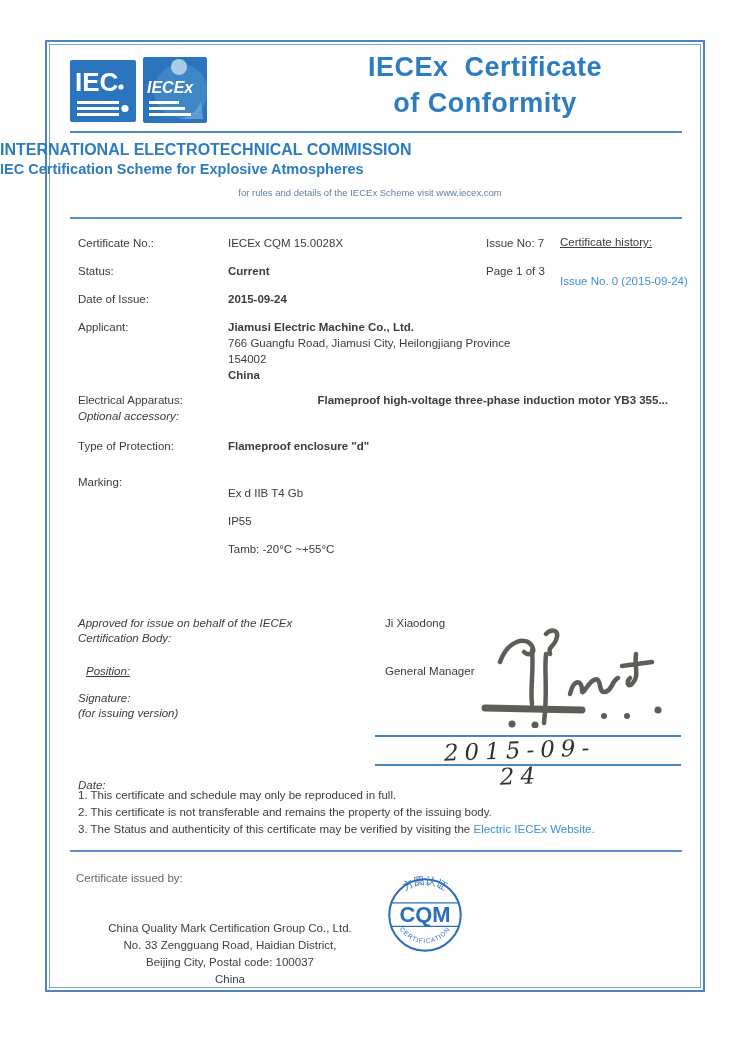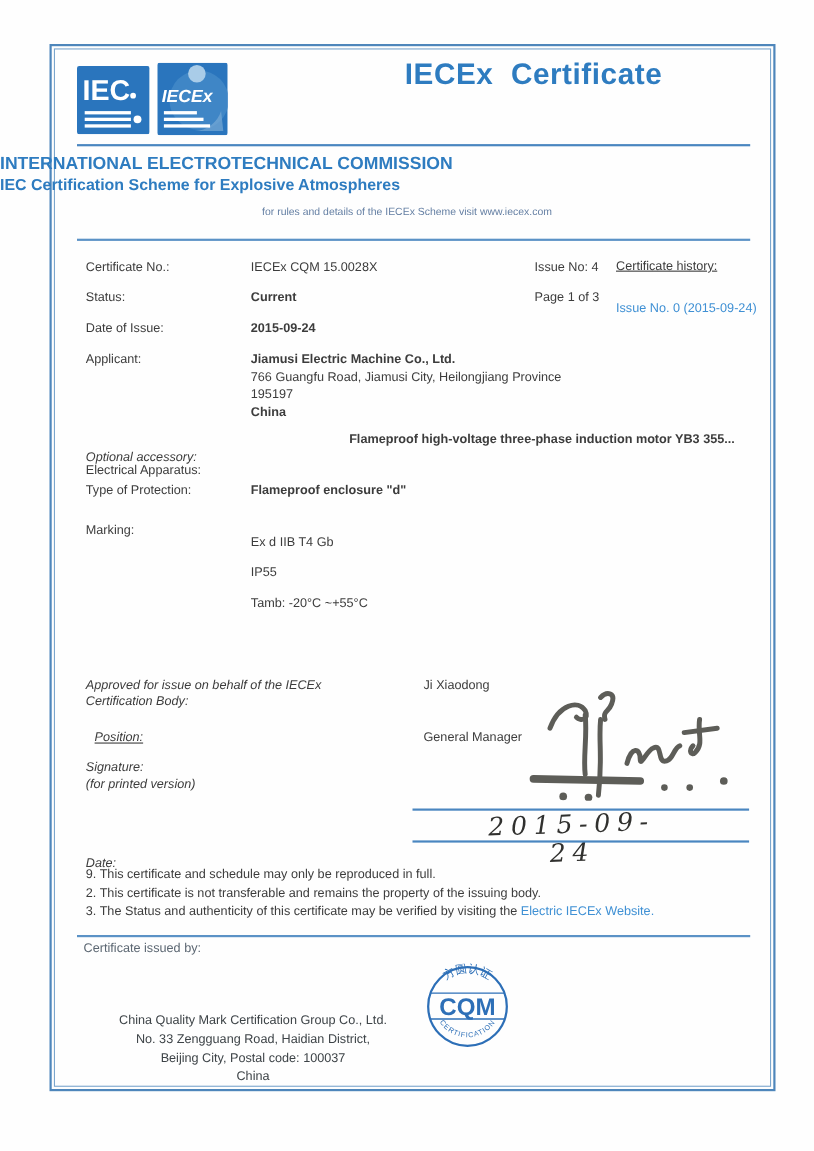--- a/index.html
+++ b/index.html
@@ -13,21 +13,21 @@
   .rule.thin{height:1.5px;background:#5b92c6;}
   .title{white-space:pre;font-weight:bold;color:#2e7cc0;font-size:27px;letter-spacing:0.5px;}
   .hdr-blue{font-weight:bold;color:#2e7cc0;text-align:left;width:100%;}
   .small-note{color:#647fa3;font-size:9.5px;text-align:center;width:100%;}
   .label{font-size:11.5px;color:#3c3c3c;}
   .italic{font-style:italic;}
   .bold{font-weight:bold;}
   .underline{text-decoration:underline;}
   .link{color:#3f90d4;cursor:pointer;}
   .note{font-size:11.5px;color:#3c3c3c;}
-  .issuer-label{font-size:11.5px;color:#5c6772;}
+  .issuer-label{font-size:11.5px;color:#5c6772;margin-top:16px;}
   .issuer-block{font-size:11.5px;color:#3d4347;text-align:center;line-height:17px;margin-top:48px;}
   .hand-date{font-family:"DejaVu Serif",serif;font-style:italic;font-size:23px;
              letter-spacing:6px;color:#30302e;transform:rotate(-2deg);text-align:center;}
 </style>
 </head>
 <body>
 
 <div class="page">
   <div class="frame-outer">
     <div class="frame-inner"></div>
@@ -48,69 +48,70 @@
     <circle cx="38" cy="34" r="27" fill="#3f86c6"></circle>
     <circle cx="36" cy="10" r="8" fill="#a9cce8"></circle>
     <path d="M58,44 A26,26 0 0 1 34,62 L60,62 Z" fill="#77a9d6" opacity="0.7"></path>
     <text x="4" y="36" font-size="16" font-weight="bold" font-style="italic" fill="#ffffff" font-family="Liberation Sans, sans-serif">IECEx</text>
     <rect x="6" y="44" width="30" height="3" fill="#ffffff"></rect>
     <rect x="6" y="50" width="36" height="3" fill="#ffffff"></rect>
     <rect x="6" y="56" width="42" height="3" fill="#ffffff"></rect>
   </svg>
 
   <div class="abs title" style="left:320px;top:52px;width:330px;text-align:center;">IECEx  Certificate</div>
+  <div class="abs title" style="left:320px;top:88px;width:330px;text-align:center;">of Conformity</div>
 
   <div class="rule" style="left:70px;top:131px;width:612px;"></div>
 
   <div class="abs hdr-blue" style="left:0;top:141px;font-size:16px;">INTERNATIONAL ELECTROTECHNICAL COMMISSION</div>
   <div class="abs hdr-blue" style="left:0;top:161px;font-size:14.5px;">IEC Certification Scheme for Explosive Atmospheres</div>
   <div class="abs small-note" style="left:0;top:187px;">for rules and details of the IECEx Scheme visit www.iecex.com</div>
 
   <div class="rule thin" style="left:70px;top:217px;width:612px;"></div>
 
   <div class="abs label" style="left:78px;top:237px;">Certificate No.:</div>
   <div class="abs label" style="left:228px;top:237px;">IECEx CQM 15.0028X</div>
-  <div class="abs label" style="left:486px;top:237px;">Issue No: 4</div>
+  <div class="abs label" style="left:486px;top:237px;">Issue No: 7</div>
   <div class="abs label underline" style="left:560px;top:236px;">Certificate history:</div>
   <div class="abs label link" style="left:560px;top:253px;margin-top:22px;">Issue No. 0 (2015-09-24)</div>
 
   <div class="abs label" style="left:78px;top:265px;">Status:</div>
   <div class="abs label bold" style="left:228px;top:265px;">Current</div>
   <div class="abs label" style="left:486px;top:265px;">Page 1 of 3</div>
 
   <div class="abs label" style="left:78px;top:293px;">Date of Issue:</div>
   <div class="abs label bold" style="left:228px;top:293px;">2015-09-24</div>
 
   <div class="abs label" style="left:78px;top:321px;">Applicant:</div>
   <div class="abs label bold" style="left:228px;top:321px;">Jiamusi Electric Machine Co., Ltd.</div>
   <div class="abs label" style="left:228px;top:337px;">766 Guangfu Road, Jiamusi City, Heilongjiang Province</div>
-  <div class="abs label" style="left:228px;top:353px;">195197</div>
+  <div class="abs label" style="left:228px;top:353px;">154002</div>
   <div class="abs label bold" style="left:228px;top:369px;">China</div>
 
-  <div class="abs label" style="left:78px;top:394px;margin-top:28px;">Electrical Apparatus:</div>
+  <div class="abs label" style="left:78px;top:394px;">Electrical Apparatus:</div>
   <div class="abs label italic" style="left:78px;top:410px;">Optional accessory:</div>
   <div class="abs label bold" style="left:228px;top:394px;width:440px;text-align:right;">Flameproof high-voltage three-phase induction motor YB3 355...</div>
 
   <div class="abs label" style="left:78px;top:440px;">Type of Protection:</div>
   <div class="abs label bold" style="left:228px;top:440px;">Flameproof enclosure "d"</div>
 
   <div class="abs label" style="left:78px;top:476px;">Marking:</div>
   <div class="abs label" style="left:228px;top:487px;text-align:right;">Ex d IIB T4 Gb</div>
   <div class="abs label" style="left:228px;top:515px;">IP55</div>
   <div class="abs label" style="left:228px;top:543px;">Tamb: -20°C ~+55°C</div>
 
   <div class="abs label italic" style="left:78px;top:617px;">Approved for issue on behalf of the IECEx</div>
   <div class="abs label italic" style="left:78px;top:632px;">Certification Body:</div>
   <div class="abs label" style="left:385px;top:617px;">Ji Xiaodong</div>
 
   <div class="abs label italic" style="left:86px;top:665px;text-decoration:underline;">Position:</div>
   <div class="abs label" style="left:385px;top:665px;">General Manager</div>
 
   <div class="abs label italic" style="left:78px;top:692px;">Signature:</div>
-  <div class="abs label italic" style="left:78px;top:707px;">(for printed version)</div>
+  <div class="abs label italic" style="left:78px;top:707px;">(for issuing version)</div>
 
   <div class="abs label italic" style="left:78px;top:739px;margin-top:40px;">Date:</div>
 
   <svg class="abs" style="left:470px;top:628px;" width="220" height="100" viewBox="0 0 220 100">
     <g stroke="#5d5d58" stroke-width="4.5" fill="none" stroke-linecap="round" stroke-linejoin="round">
       <path d="M30,34 C38,12 56,8 62,18 C66,26 58,28 54,24"></path>
       <path d="M76,6 C82,0 90,2 86,12 C83,20 78,18 80,26"></path>
       <path d="M62,22 C64,42 60,60 62,76"></path>
       <path d="M76,26 C74,46 78,60 74,95"></path>
       <path d="M15,80 L112,82" stroke-width="7"></path>
@@ -124,21 +125,21 @@
       <circle cx="134" cy="88" r="3"></circle>
       <circle cx="157" cy="88" r="3"></circle>
       <circle cx="188" cy="82" r="3.5"></circle>
     </g>
   </svg>
 
   <div class="rule" style="left:375px;top:735px;width:306px;"></div>
   <div class="abs hand-date" style="left:425px;top:737px;width:190px;">2015-09-24</div>
   <div class="rule" style="left:375px;top:764px;width:306px;"></div>
 
-  <div class="abs note" style="left:78px;top:789px;">9. This certificate and schedule may only be reproduced in full.</div>
+  <div class="abs note" style="left:78px;top:789px;">1. This certificate and schedule may only be reproduced in full.</div>
   <div class="abs note" style="left:78px;top:806px;">2. This certificate is not transferable and remains the property of the issuing body.</div>
   <div class="abs note" style="left:78px;top:823px;">
     <span>3. The Status and authenticity of this certificate may be verified by visiting the </span><span class="link">Electric IECEx Website.</span>
   </div>
 
   <div class="rule thin" style="left:70px;top:850px;width:612px;"></div>
 
   <div class="abs issuer-label" style="left:76px;top:856px;">Certificate issued by:</div>
   <div class="abs issuer-block" style="left:80px;top:872px;width:300px;">
     <div>China Quality Mark Certification Group Co., Ltd.</div>

